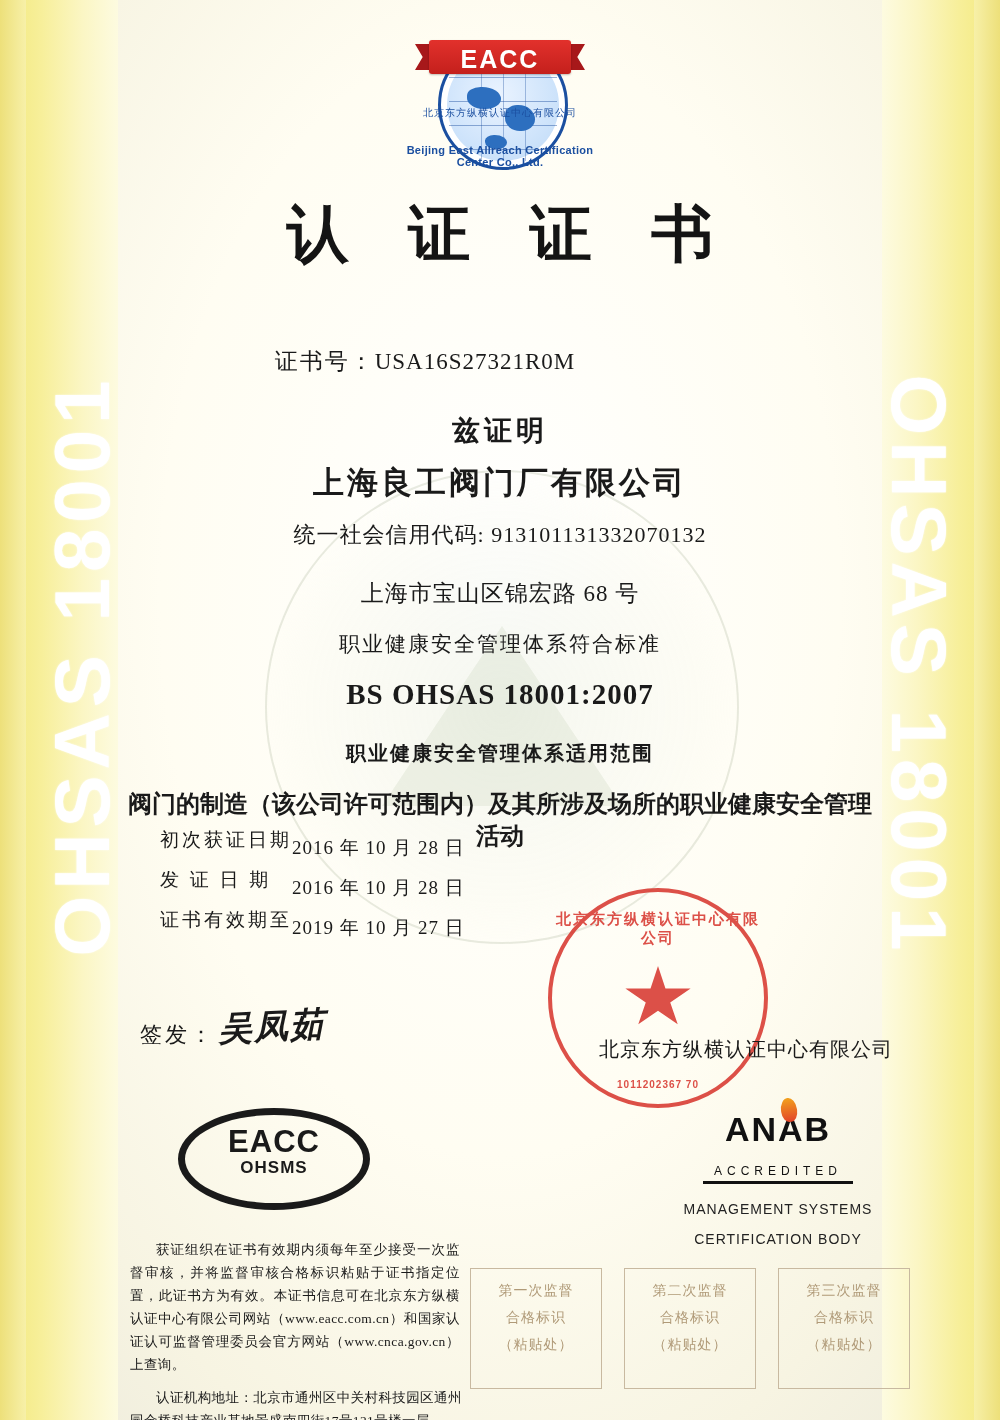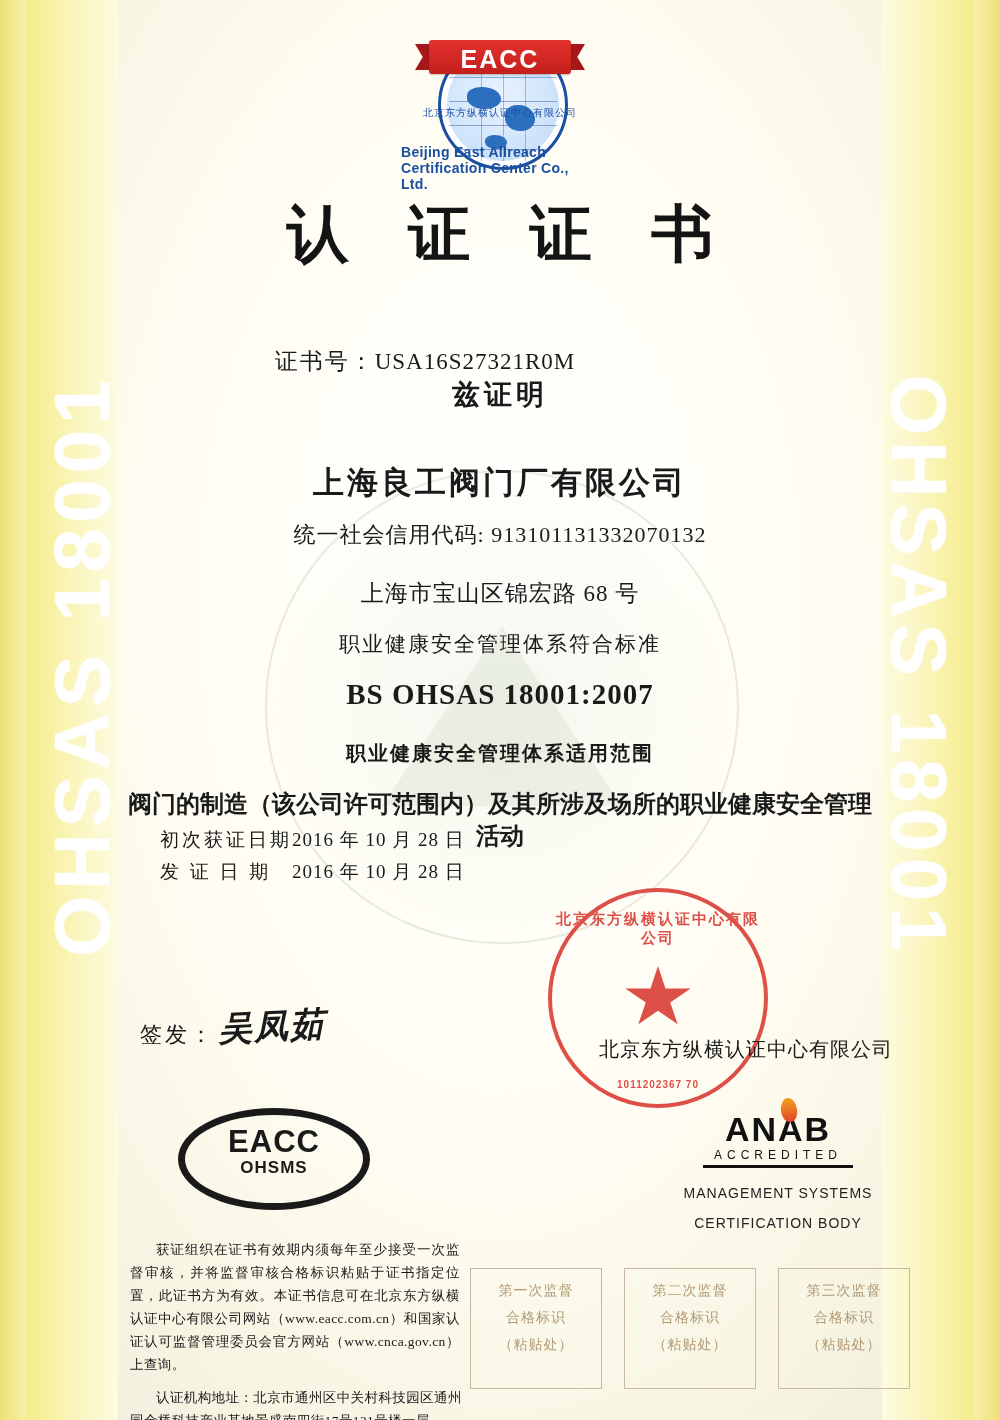--- a/index.html
+++ b/index.html
@@ -152,21 +152,21 @@
     color: #ffffff;
     text-align: center;
   }
   .cn-arc {
     position:absolute; left:0; right:0; top:88px;
     font-size:10px; color:#1b4fa0; text-align:center; letter-spacing:1px;
     font-family:"Liberation Sans", sans-serif;
   }
   .en-arc {
     position:absolute; left:-14px; right:-14px; top:126px;
-    font-size:14px; color:#1b4fa0; text-align:left; letter-spacing:.3px;
+    font-size:11px; color:#1b4fa0; text-align:center; letter-spacing:.3px;
     font-family:"Liberation Sans", sans-serif; font-weight:700;
   }
 
   
   .title {
     position: absolute;
     left: 0; right: 0;
     top: 192px;
     text-align: center;
     font-family: "Liberation Serif", serif;
@@ -187,21 +187,21 @@
     letter-spacing: 1px;
   }
   .cert-no .label { letter-spacing: 2px; }
   .cert-no .value { font-family: "Liberation Serif", serif; letter-spacing: 1px; }
 
   .line-center {
     position: absolute;
     left: 120px; right: 120px;
     text-align: center;
   }
-  .l-hereby { top: 376px; font-size: 28px; font-weight: 700; letter-spacing: 4px; }
+  .l-hereby { top: 412px; font-size: 28px; font-weight: 700; letter-spacing: 4px; }
   .l-company {
     top: 462px; font-size: 31px; font-weight: 700; letter-spacing: 3px;
     font-family: "Liberation Sans", sans-serif;
   }
   .l-credit { top: 520px; font-size: 22px; letter-spacing: 1px; }
   .l-address { top: 578px; font-size: 23px; letter-spacing: 1px; }
   .l-standard-name { top: 630px; font-size: 21px; font-weight: 400; letter-spacing: 2px; }
   .l-standard {
     top: 678px; font-size: 29px; font-weight: 700; letter-spacing: 1px;
     font-family: "Liberation Serif", serif;
@@ -216,21 +216,21 @@
   .dates {
     position: absolute;
     left: 160px;
     top: 824px;
     font-size: 19px;
     line-height: 32px;
     letter-spacing: 1px;
   }
   .dates .row { display: flex; }
   .dates .dlabel { width: 132px; letter-spacing: 3px; }
-  .dates .dval { white-space: nowrap; }
+  .dates .dval { white-space: nowrap; margin-top: 8px; }
 
   
   .sign-label {
     position: absolute;
     left: 140px;
     top: 1020px;
     font-size: 22px;
     letter-spacing: 3px;
   }
   .sign-name {
@@ -331,21 +331,21 @@
     left: 103px; top: -14px;
     width: 16px; height: 24px;
     background: linear-gradient(180deg, #f2a11d 0%, #e2442a 100%);
     border-radius: 50% 50% 45% 45%;
     transform: rotate(-8deg);
   }
   .anab .accr {
     font-family: "Liberation Sans", sans-serif;
     font-size: 12px;
     letter-spacing: 5px;
-    margin-top: 2px;
+    margin-top: 18px;
     color: #111;
   }
   .anab .tiny {
     font-family: "Liberation Sans", sans-serif;
     font-size: 14px;
     letter-spacing: 1px;
     line-height: 10px;
     margin-top: 20px;
     color: #222;
   }
@@ -456,20 +456,24 @@
 
   <div class="dates">
     <div class="row">
       <span class="dlabel">初次获证日期</span>
       <span class="dval">2016 年 10 月 28 日</span>
     </div>
     <div class="row">
       <span class="dlabel">发 证 日 期</span>
       <span class="dval">2016 年 10 月 28 日</span>
     </div>
+    <div class="row">
+      <span class="dlabel">证书有效期至</span>
+      <span class="dval">2019 年 10 月 27 日</span>
+    </div>
   </div>
 
   <div class="sign-label">签发：</div>
   <div class="sign-name">吴凤茹</div>
 
   <div class="seal">
     <div class="seal-arc-top">北京东方纵横认证中心有限公司</div>
     <div class="star"></div>
     <div class="seal-arc-bottom">1011202367 70</div>
   </div>

